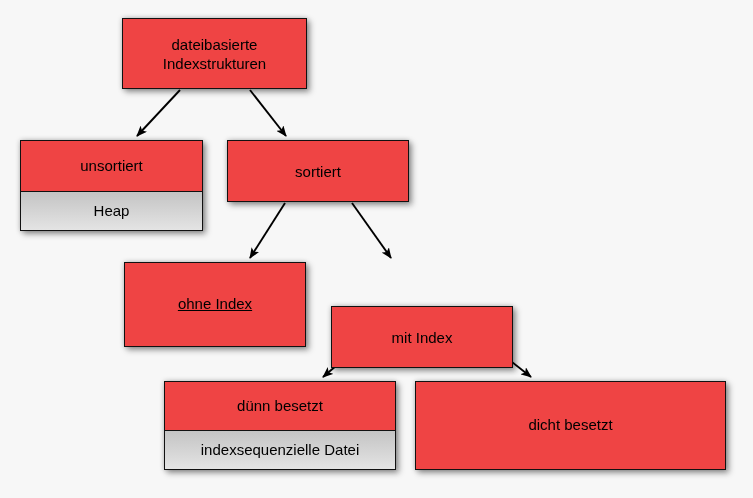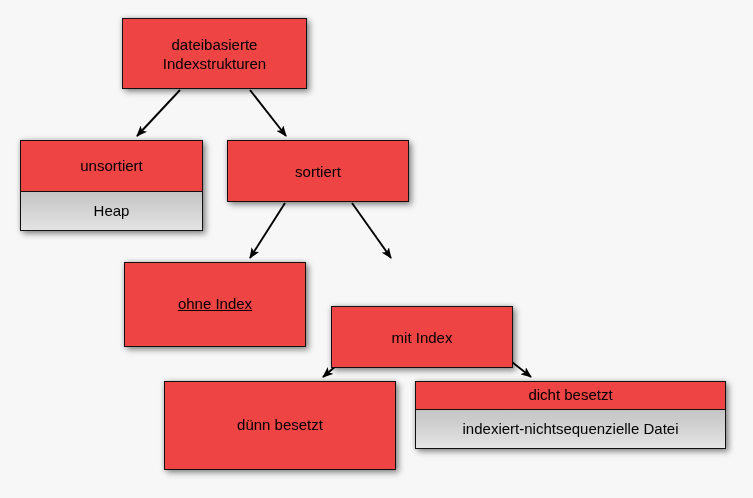--- a/index.html
+++ b/index.html
@@ -102,20 +102,20 @@
         <div class="node-title">sortiert</div>
       </div>
       <div class="node two-part" style="left: 124px; top: 262px; width: 182px; height: 85px; border-color: rgb(17, 17, 17); text-decoration: underline;">
         <div class="node-title">ohne Index</div>
       </div>
       <div class="node" style="left: 331px; top: 262px; width: 182px; height: 62px; border-color: rgb(17, 17, 17); margin-top: 44px;">
         <div class="node-title">mit Index</div>
       </div>
       <div class="node two-part" style="left: 164px; top: 381px; width: 232px; height: 89px; border-color: rgb(17, 17, 17);">
         <div class="node-title">dünn besetzt</div>
+        <div class="node-sub">indexsequenzielle Datei</div>
       </div>
-      <div class="node two-part" style="left: 415px; top: 381px; width: 311px; height: 68px; border-color: rgb(17, 17, 17);">
+      <div class="node two-part" style="left: 415px; top: 381px; width: 311px; height: 89px; border-color: rgb(17, 17, 17);">
         <div class="node-title">dicht besetzt</div>
-        <div class="node-sub">indexiert-nichtsequenzielle Datei</div>
       </div>
     </div>
 
 </div>
 
 </body></html>

